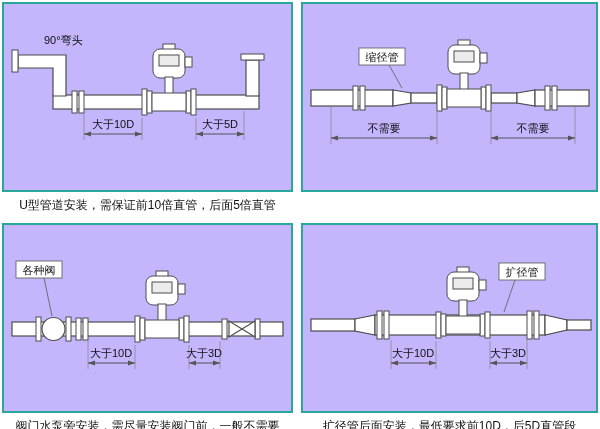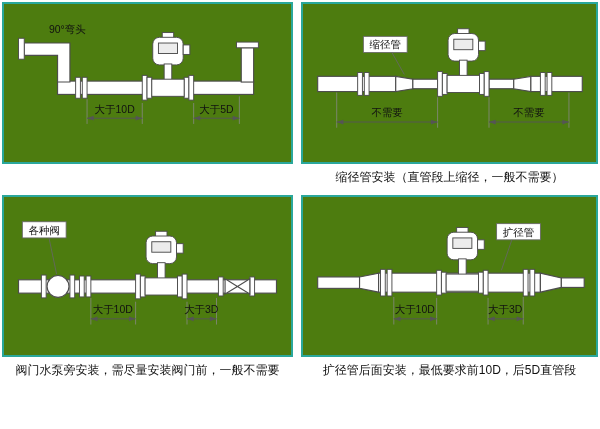--- a/index.html
+++ b/index.html
@@ -11,22 +11,22 @@
   }
   .grid {
     display:grid;
     grid-template-columns:291px 297px;
     column-gap:8px;
     padding:2px;
   }
   figure { margin:0; }
   .panel-box {
     border:2px solid var(--accent);
-    height:162px;
-    background:#4d7c0f;
+    height:190px;
+    background:#c4b5fd;
   }
   .panel-box svg { display:block; width:100%; height:100%; }
   .caption {
     text-align:center;
     font-size:12px;
     line-height:1.45;
     color:#111;
     margin:5px 2px 9px;
   }
   
@@ -91,20 +91,24 @@
           <text class="dimtext" x="109" y="114" text-anchor="middle">大于10D</text>
         </g>
         <g>
           <line class="ext" x1="192" y1="104" x2="192" y2="126"></line>
           <line class="ext" x1="240" y1="97" x2="240" y2="126"></line>
           <line class="dln" x1="192" y1="120" x2="240" y2="120" marker-start="url(#arr)" marker-end="url(#arr)"></line>
           <text class="dimtext" x="216" y="114" text-anchor="middle">大于5D</text>
         </g>
       </svg>
     </div>
+    <figcaption class="caption">
+      <div>U型管道安装，需保证前10倍直管，后面5倍直管</div>
+      <div></div>
+    </figcaption>
   </figure>
 
   <figure>
     <div class="panel-box">
       <svg viewBox="0 0 293 166">
         <g>
           <rect class="pipe" x="8" y="76" width="82" height="16"></rect>
           <rect class="flange" x="50" y="72" width="5" height="24"></rect>
           <rect class="flange" x="57" y="72" width="5" height="24"></rect>
           <polygon class="pipe" points="90,76 108,79 108,89 90,92"></polygon>
@@ -128,24 +132,20 @@
           <text class="dimtext" x="81" y="118" text-anchor="middle">不需要</text>
         </g>
         <g>
           <line class="ext" x1="188" y1="98" x2="188" y2="130"></line>
           <line class="ext" x1="272" y1="93" x2="272" y2="130"></line>
           <line class="dln" x1="188" y1="124" x2="272" y2="124" marker-start="url(#arr)" marker-end="url(#arr)"></line>
           <text class="dimtext" x="230" y="118" text-anchor="middle">不需要</text>
         </g>
       </svg>
     </div>
-    <figcaption class="caption">
-      <div>缩径管安装（直管段上缩径，一般不需要）</div>
-      <div></div>
-    </figcaption>
   </figure>
 
   <figure>
     <div class="panel-box">
       <svg viewBox="0 0 287 166">
         <g>
           <rect class="pipe" x="8" y="87" width="271" height="14"></rect>
 
           <rect class="flange" x="32" y="82" width="5" height="24"></rect>
           <rect class="flange" x="62" y="82" width="5" height="24"></rect>

